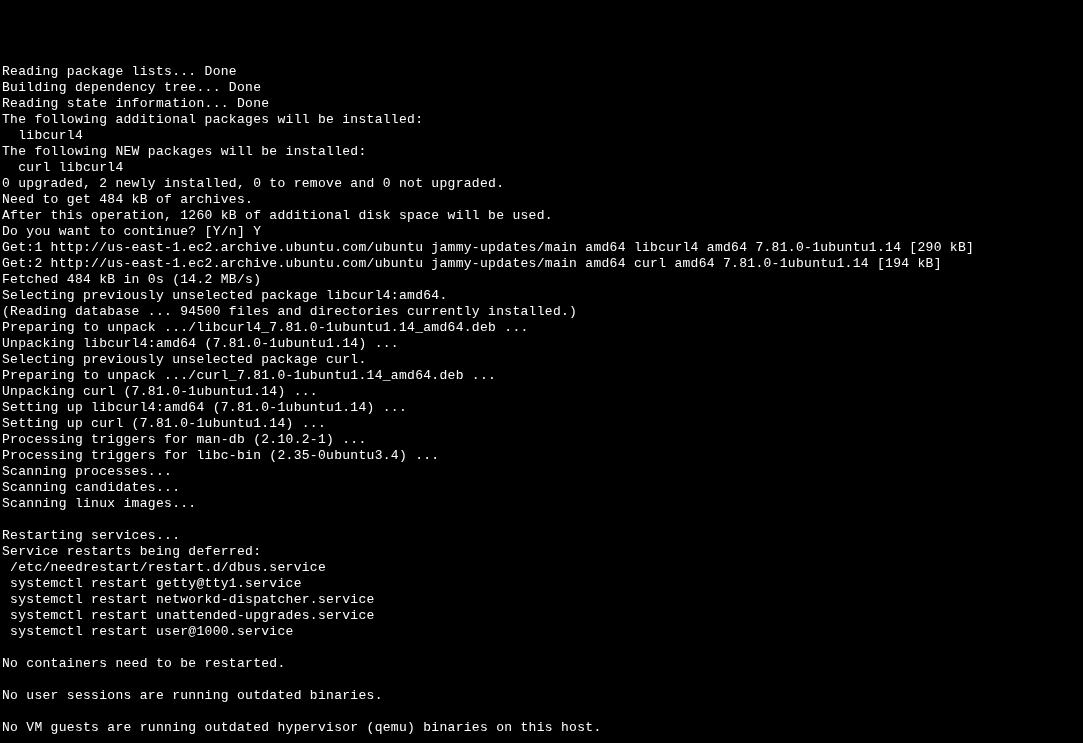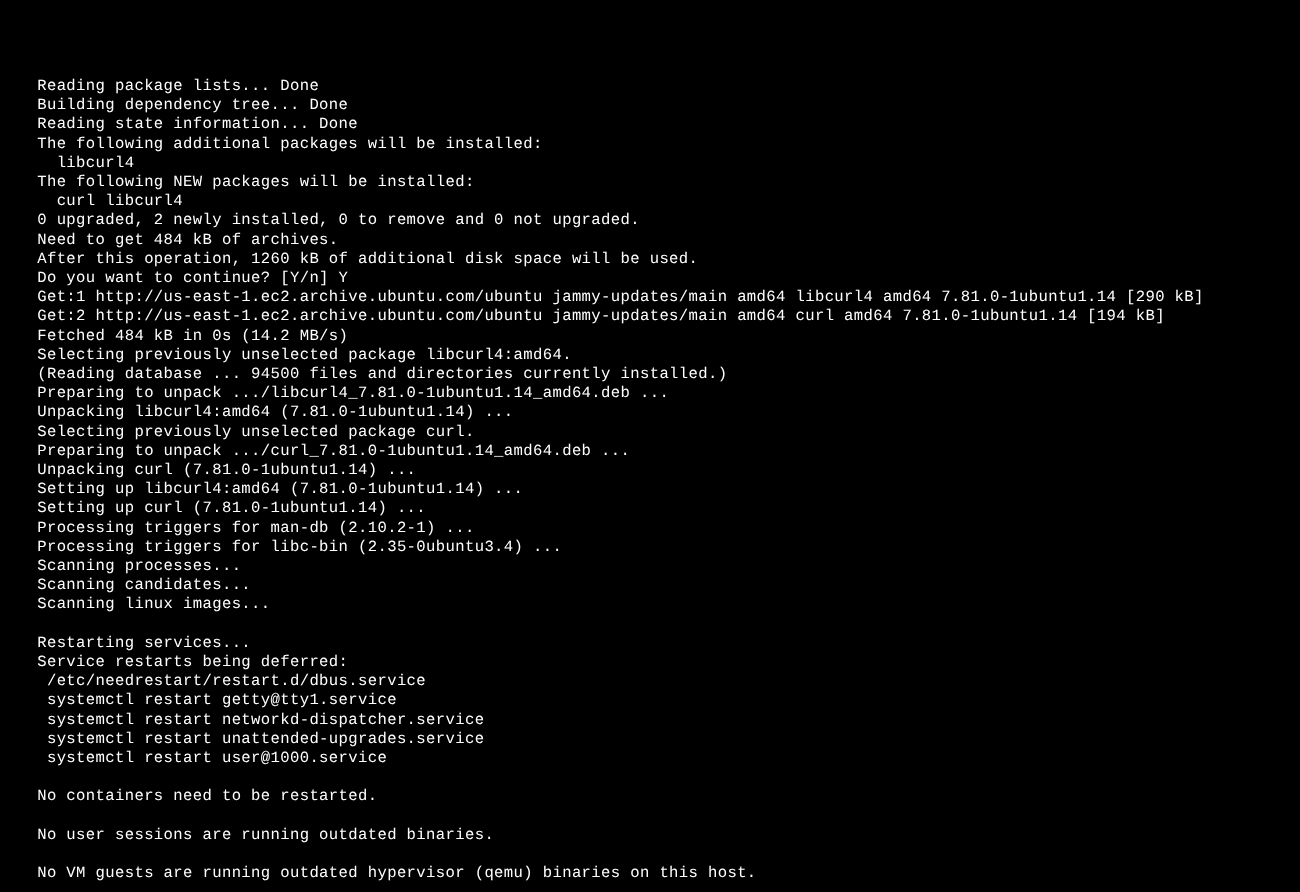--- a/index.html
+++ b/index.html
@@ -8,21 +8,21 @@
       color:#fff;
       font-family:"Courier New",monospace;
       font-size:13px;
       line-height:16px;
       width:1083px;
       height:743px;
       overflow:hidden;
       white-space:pre;
       letter-spacing:0.3px;
     }
-    #terminal { padding:0 16px;margin-left:15px; }
+    #terminal { padding:0 2px; }
     .line { display:block; }
   </style>
 </head>
 <body>
 
 
 
 <div id="terminal"><span class="line">Reading package lists... Done</span><span class="line">Building dependency tree... Done</span><span class="line">Reading state information... Done</span><span class="line">The following additional packages will be installed:</span><span class="line">  libcurl4</span><span class="line">The following NEW packages will be installed:</span><span class="line">  curl libcurl4</span><span class="line">0 upgraded, 2 newly installed, 0 to remove and 0 not upgraded.</span><span class="line">Need to get 484 kB of archives.</span><span class="line">After this operation, 1260 kB of additional disk space will be used.</span><span class="line">Do you want to continue? [Y/n] Y</span><span class="line">Get:1 http://us-east-1.ec2.archive.ubuntu.com/ubuntu jammy-updates/main amd64 libcurl4 amd64 7.81.0-1ubuntu1.14 [290 kB]</span><span class="line">Get:2 http://us-east-1.ec2.archive.ubuntu.com/ubuntu jammy-updates/main amd64 curl amd64 7.81.0-1ubuntu1.14 [194 kB]</span><span class="line">Fetched 484 kB in 0s (14.2 MB/s)</span><span class="line">Selecting previously unselected package libcurl4:amd64.</span><span class="line">(Reading database ... 94500 files and directories currently installed.)</span><span class="line">Preparing to unpack .../libcurl4_7.81.0-1ubuntu1.14_amd64.deb ...</span><span class="line">Unpacking libcurl4:amd64 (7.81.0-1ubuntu1.14) ...</span><span class="line">Selecting previously unselected package curl.</span><span class="line">Preparing to unpack .../curl_7.81.0-1ubuntu1.14_amd64.deb ...</span><span class="line">Unpacking curl (7.81.0-1ubuntu1.14) ...</span><span class="line">Setting up libcurl4:amd64 (7.81.0-1ubuntu1.14) ...</span><span class="line">Setting up curl (7.81.0-1ubuntu1.14) ...</span><span class="line">Processing triggers for man-db (2.10.2-1) ...</span><span class="line">Processing triggers for libc-bin (2.35-0ubuntu3.4) ...</span><span class="line">Scanning processes...</span><span class="line">Scanning candidates...</span><span class="line">Scanning linux images...</span><span class="line">&nbsp;</span><span class="line">Restarting services...</span><span class="line">Service restarts being deferred:</span><span class="line"> /etc/needrestart/restart.d/dbus.service</span><span class="line"> systemctl restart getty@tty1.service</span><span class="line"> systemctl restart networkd-dispatcher.service</span><span class="line"> systemctl restart unattended-upgrades.service</span><span class="line"> systemctl restart user@1000.service</span><span class="line">&nbsp;</span><span class="line">No containers need to be restarted.</span><span class="line">&nbsp;</span><span class="line">No user sessions are running outdated binaries.</span><span class="line">&nbsp;</span><span class="line">No VM guests are running outdated hypervisor (qemu) binaries on this host.</span></div>
 
 

